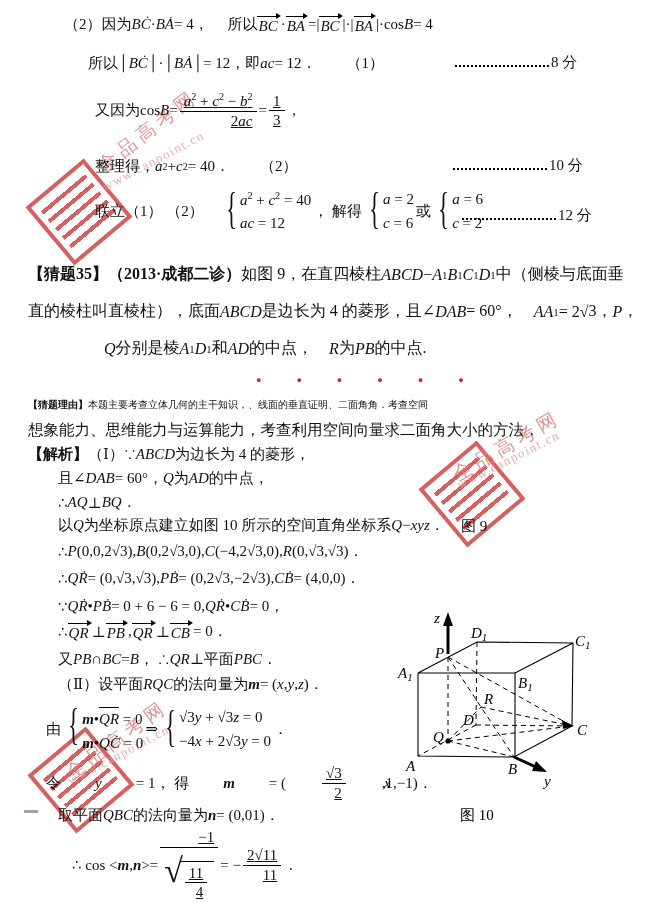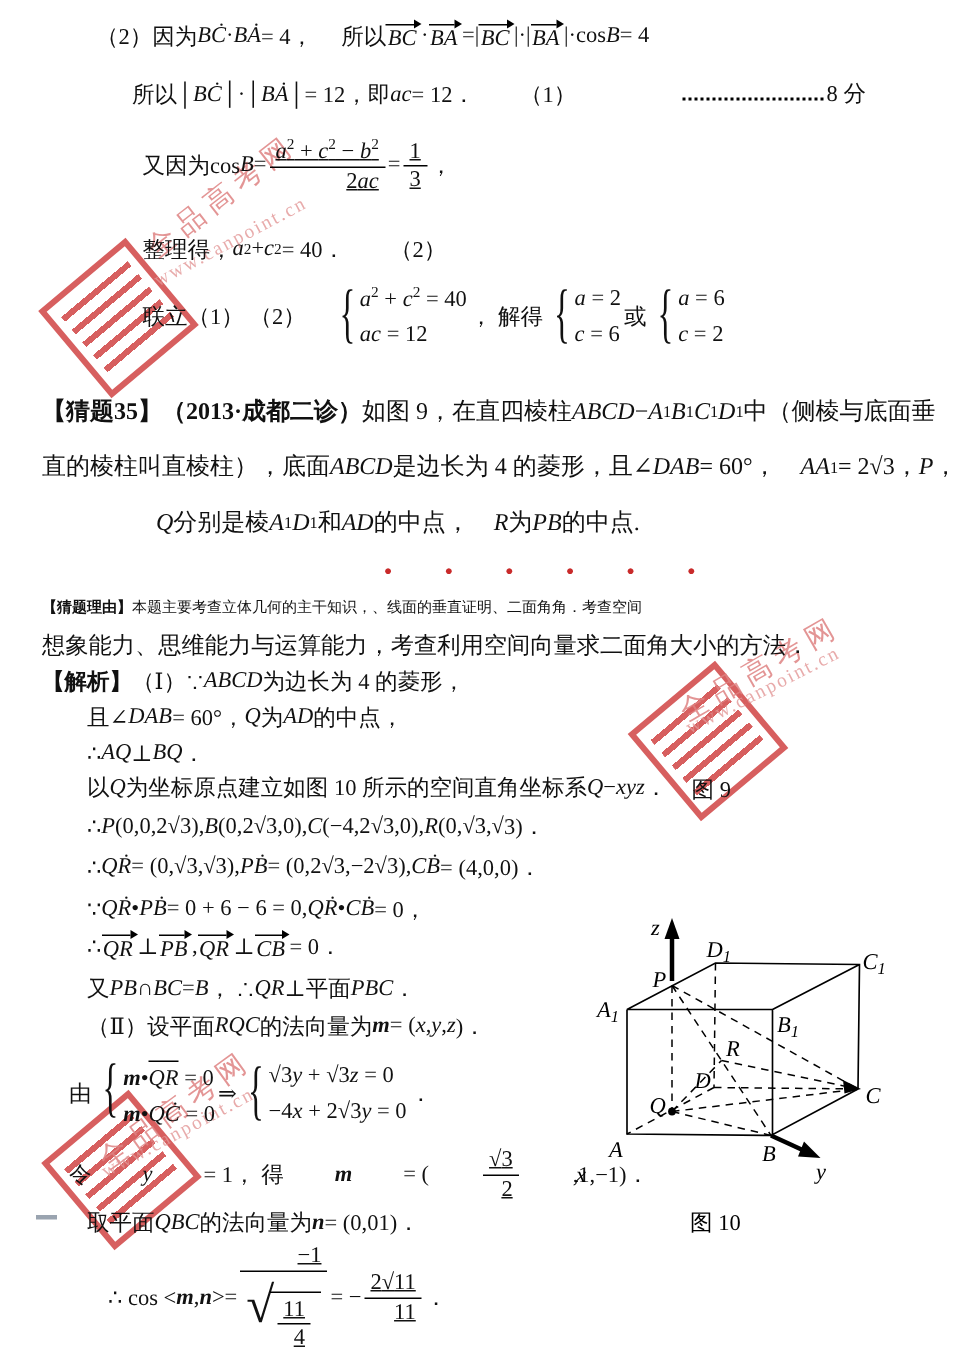--- a/index.html
+++ b/index.html
@@ -81,36 +81,38 @@
   <div class="line" style="left:88px;top:54px;">所以│<i>BĊ</i>│·│<i>BȦ</i>│= 12，即 <i>ac</i> = 12．　　（1）</div>
   <div class="leader" style="left:455px;top:53px;"><span class="dots"></span><span>8 分</span></div>
   <div class="line" style="left:95px;top:91px;">又因为cos <i>B</i>=<span class="frac">
         <span class="fn"><i>a</i><sup>2</sup> + <i>c</i><sup>2</sup> − <i>b</i><sup>2</sup></span>
         <span class="fd">2<i>ac</i></span>
       </span> = <span class="frac">
         <span class="fn">1</span>
         <span class="fd">3</span>
       </span>，</div>
   <div class="line" style="left:95px;top:157px;">整理得，<i>a</i><sup>2</sup> + <i>c</i><sup>2</sup> = 40．　　（2）</div>
+  <div class="leader" style="left:453px;top:156px;"><span class="dots"></span><span>10 分</span></div>
   <div class="line" style="left:95px;top:183px;height:56px;">联立（1） （2）　<span class="cases">
         <span class="cc">
           <span><i>a</i><sup>2</sup> + <i>c</i><sup>2</sup> = 40</span>
           <span><i>ac</i> = 12</span>
         </span>
       </span>， 解得<span class="cases">
         <span class="cc">
           <span><i>a</i> = 2</span>
           <span><i>c</i> = 6</span>
         </span>
       </span>或<span class="cases">
         <span class="cc">
           <span><i>a</i> = 6</span>
           <span><i>c</i> = 2</span>
         </span>
       </span></div>
+  <div class="leader" style="left:462px;top:206px;"><span class="dots"></span><span>12 分</span></div>
 
   <div class="line big" style="left:28px;top:264px;"><b>【猜题35】（2013·成都二诊）</b>如图 9，在直四棱柱 <i>ABCD</i> − <i>A</i><sub>1</sub><i>B</i><sub>1</sub><i>C</i><sub>1</sub> <i>D</i><sub>1</sub> 中（侧棱与底面垂</div>
   <div class="line big" style="left:28px;top:301px;">直的棱柱叫直棱柱），底面 <i>ABCD</i> 是边长为 4 的菱形，且∠<i>DAB</i> = 60°，　<i>AA</i><sub>1</sub> = 2<b>√</b>3，<i>P</i>，</div>
   <div class="line big" style="left:104px;top:338px;"><i>Q</i> 分别是棱 <i>A</i><sub>1</sub><i>D</i><sub>1</sub> 和 <i>AD</i> 的中点，　<i>R</i> 为 <i>PB</i> 的中点.</div>
   <div class="reddots" style="left:256px;top:374px;">●　●　●　●　●　●</div>
 
   <div class="line" style="left:28px;top:398px;font-size:10px;"><b>【猜题理由】</b>本题主要考查立体几何的主干知识，、线面的垂直证明、二面角角．考查空间</div>
   <div class="line" style="left:28px;top:420px;font-size:15.5px;">想象能力、思维能力与运算能力，考查利用空间向量求二面角大小的方法．</div>
 
   <div class="line" style="left:28px;top:445px;"><b>【解析】</b>（Ⅰ）∵<i>ABCD</i> 为边长为 4 的菱形，</div>

